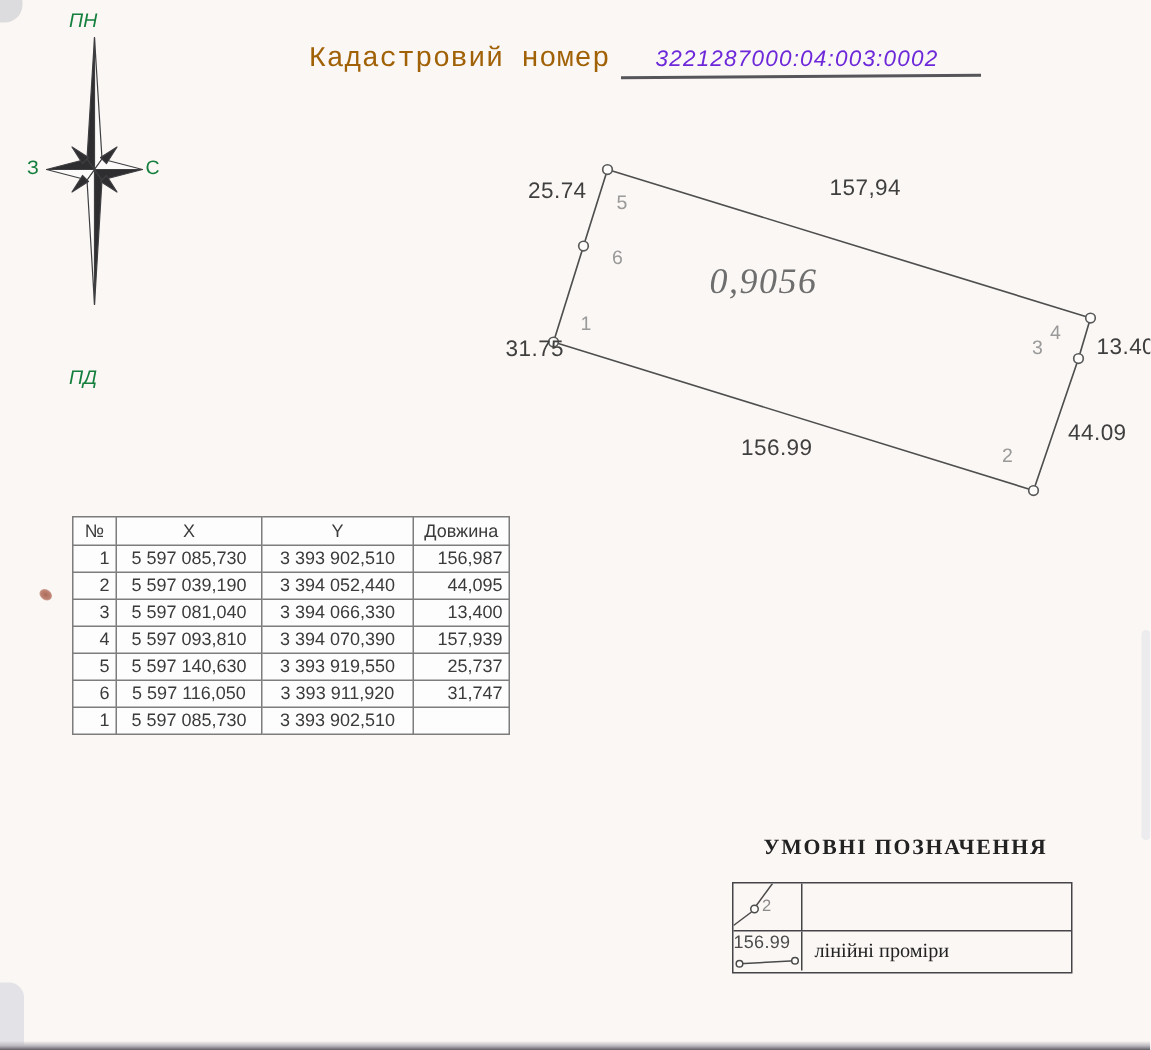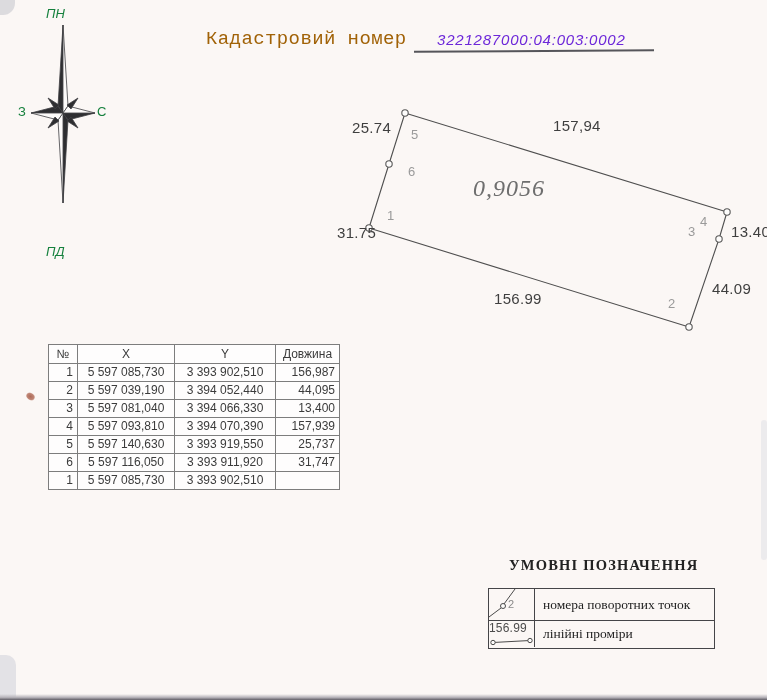--- a/index.html
+++ b/index.html
@@ -200,21 +200,20 @@
   <div class="legend-box">
     <div class="legend-row legend-row-1">
       <div class="legend-sym">
         <svg width="45" height="31" viewBox="0 0 45 31">
           <path d="M26,0 L15,15" stroke="#4a4a4a" stroke-width="1" fill="none"></path>
           <path d="M12,19 L0,28" stroke="#4a4a4a" stroke-width="1" fill="none"></path>
           <circle cx="14" cy="17" r="2.5" fill="#fdfcfb" stroke="#4a4a4a" stroke-width="1"></circle>
         </svg>
         <span class="sym-point-num">2</span>
       </div>
-      <div class="legend-txt">номера поворотних точок</div>
     </div>
     <div class="legend-row legend-row-2">
       <div class="legend-sym">
         <svg width="45" height="26" viewBox="0 0 45 26">
           <path d="M4,21.5 L41,19.5" stroke="#4a4a4a" stroke-width="1" fill="none"></path>
           <circle cx="4" cy="21.5" r="2.2" fill="#fdfcfb" stroke="#4a4a4a" stroke-width="1"></circle>
           <circle cx="41" cy="19.5" r="2.2" fill="#fdfcfb" stroke="#4a4a4a" stroke-width="1"></circle>
         </svg>
         <span class="sym-measure-num">156.99</span>
       </div>

